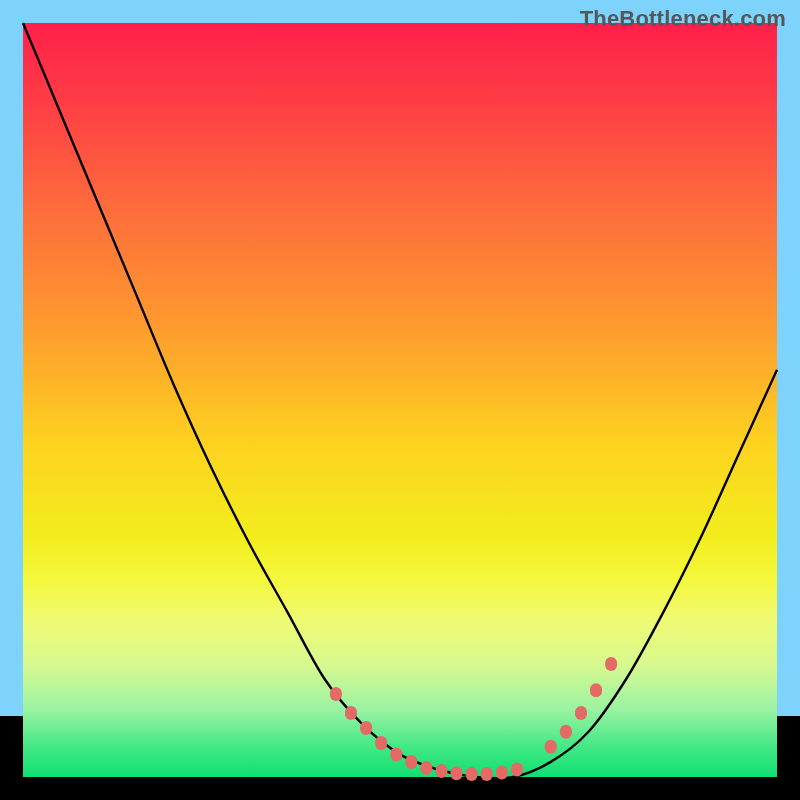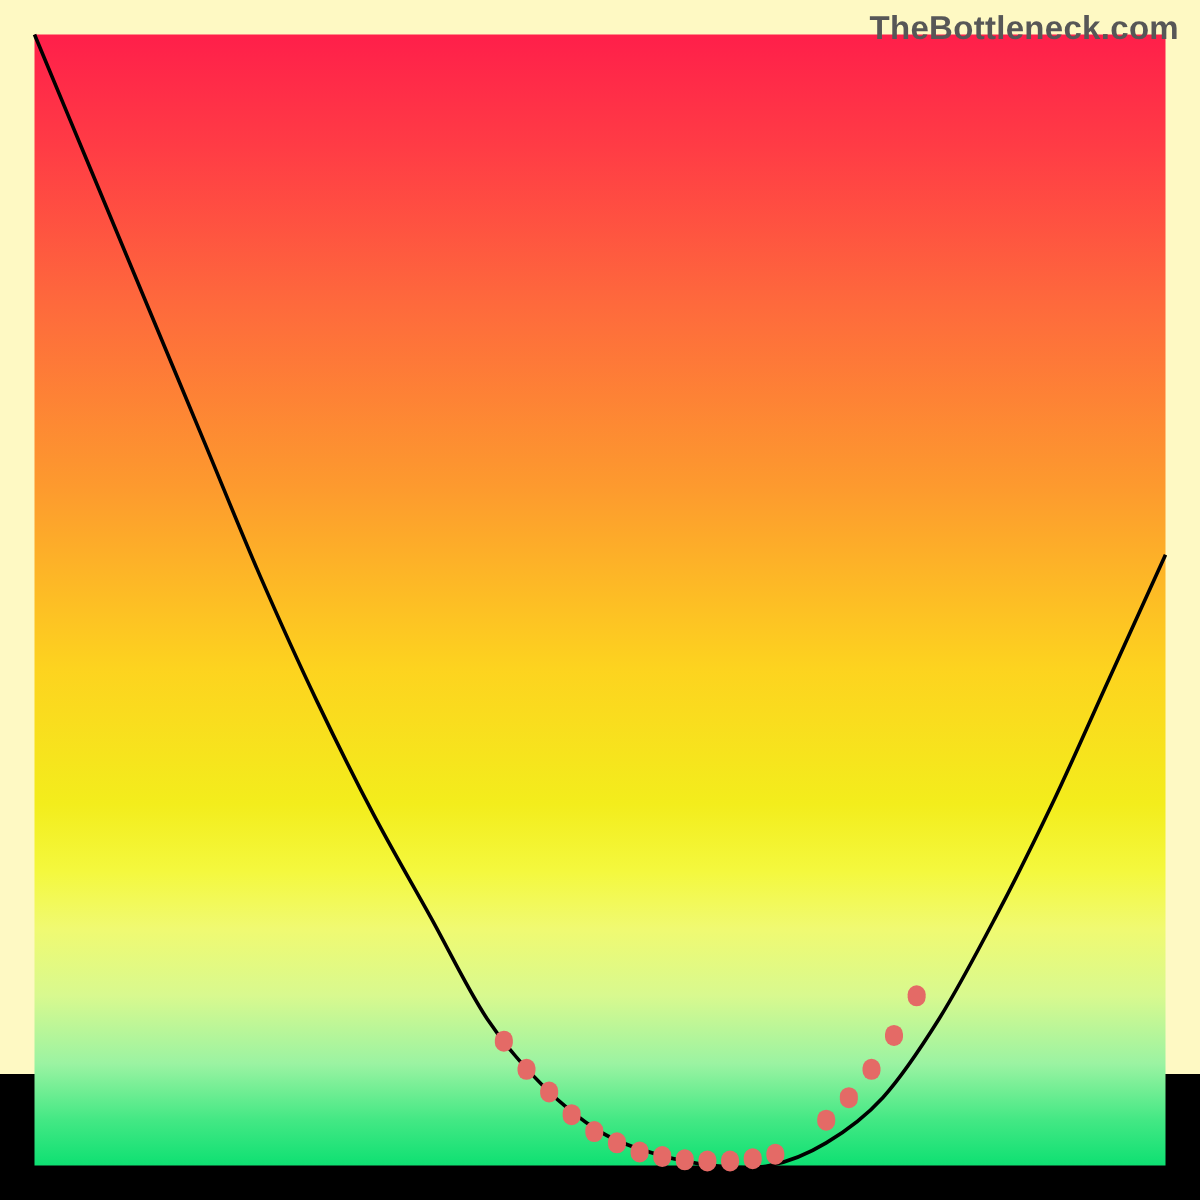--- a/index.html
+++ b/index.html
@@ -1,21 +1,21 @@
 <!DOCTYPE html>
 <html><head>
 <meta charset="utf-8">
 <style>
   * { margin: 0; padding: 0; box-sizing: border-box; }
   html, body { width: 800px; height: 800px; overflow: hidden; background: #000; }
   .frame {
     position: relative;
     width: 800px;
     height: 716px;
-    background: #fef9c3;
+    background: #7dd3fc;
   }
   .watermark {
     position: absolute;
     top: 6px;
     right: 14px;
     font-family: Arial, Helvetica, sans-serif;
     font-size: 22px;
     font-weight: 600;
     color: #575757;
     letter-spacing: 0.2px;

